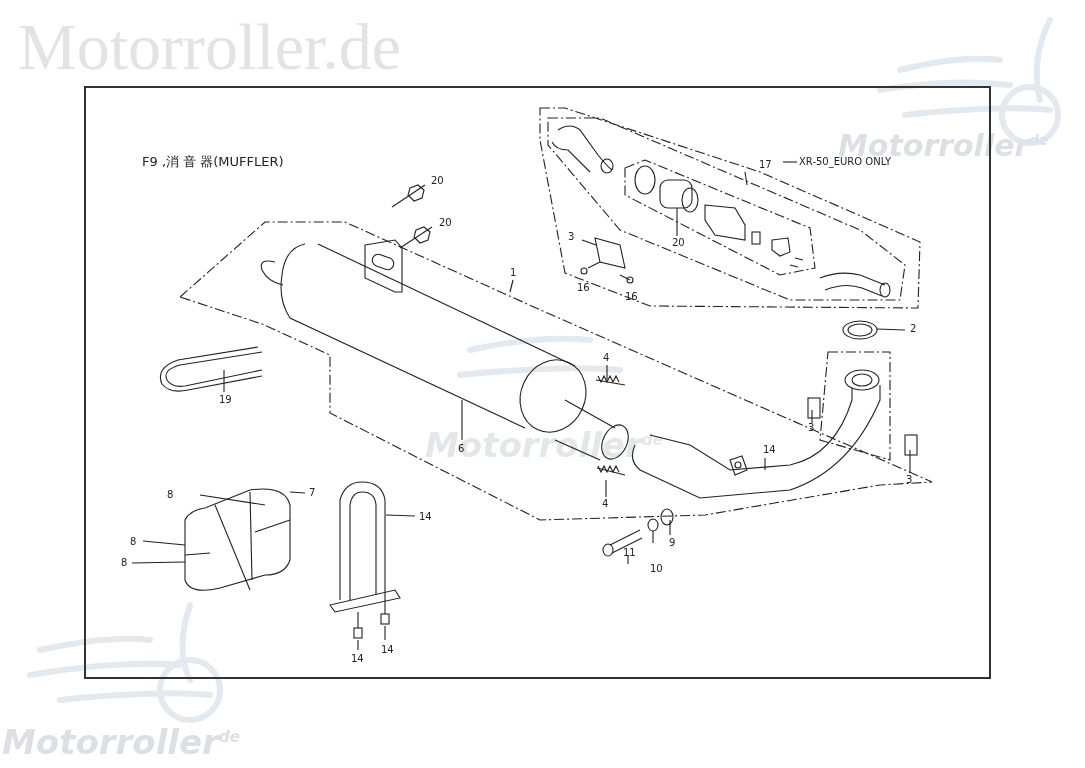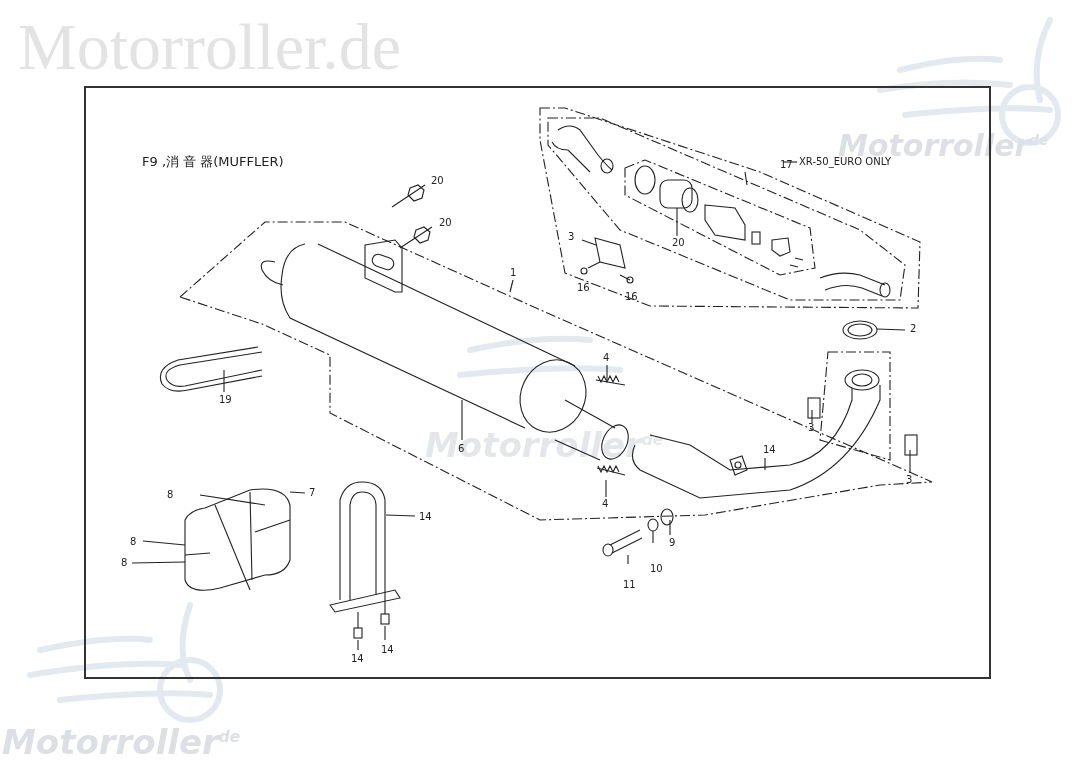--- a/index.html
+++ b/index.html
@@ -157,25 +157,25 @@
 <div class="callout" style="left:906px;top:475px">3</div>
 <div class="callout" style="left:603px;top:353px">4</div>
 <div class="callout" style="left:602px;top:499px">4</div>
 <div class="callout" style="left:458px;top:444px">6</div>
 <div class="callout" style="left:309px;top:488px">7</div>
 <div class="callout" style="left:167px;top:490px">8</div>
 <div class="callout" style="left:130px;top:537px">8</div>
 <div class="callout" style="left:121px;top:558px">8</div>
 <div class="callout" style="left:669px;top:538px">9</div>
 <div class="callout" style="left:650px;top:564px">10</div>
-<div class="callout" style="left:623px;top:580px">11</div>
+<div class="callout" style="left:623px;top:548px">11</div>
 <div class="callout" style="left:763px;top:445px">14</div>
 <div class="callout" style="left:419px;top:512px">14</div>
 <div class="callout" style="left:351px;top:654px">14</div>
 <div class="callout" style="left:381px;top:645px">14</div>
 <div class="callout" style="left:568px;top:232px">3</div>
 <div class="callout" style="left:577px;top:283px">16</div>
 <div class="callout" style="left:625px;top:292px">16</div>
-<div class="callout" style="left:780px;top:160px">17</div>
+<div class="callout" style="left:759px;top:160px">17</div>
 <div class="callout" style="left:672px;top:238px">20</div>
 <div class="callout" style="left:219px;top:395px">19</div>
 <div class="callout" style="left:431px;top:176px">20</div>
 <div class="callout" style="left:439px;top:218px">20</div>
 
 </body></html>

